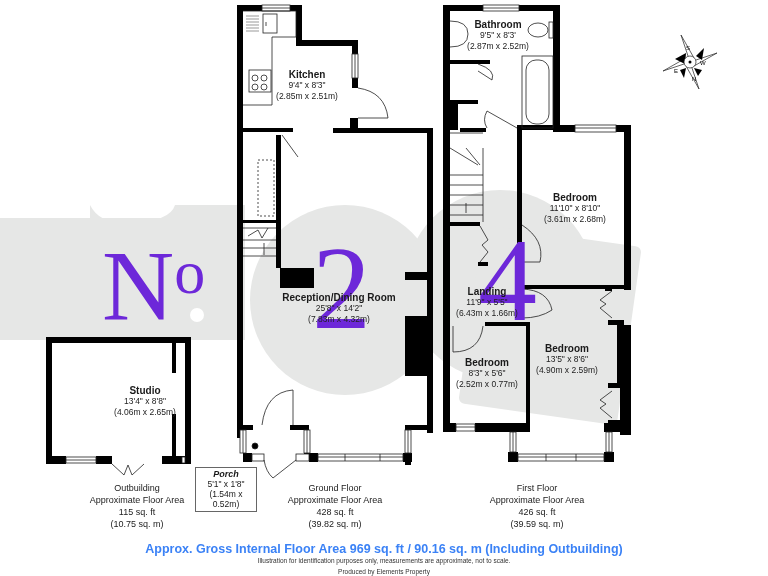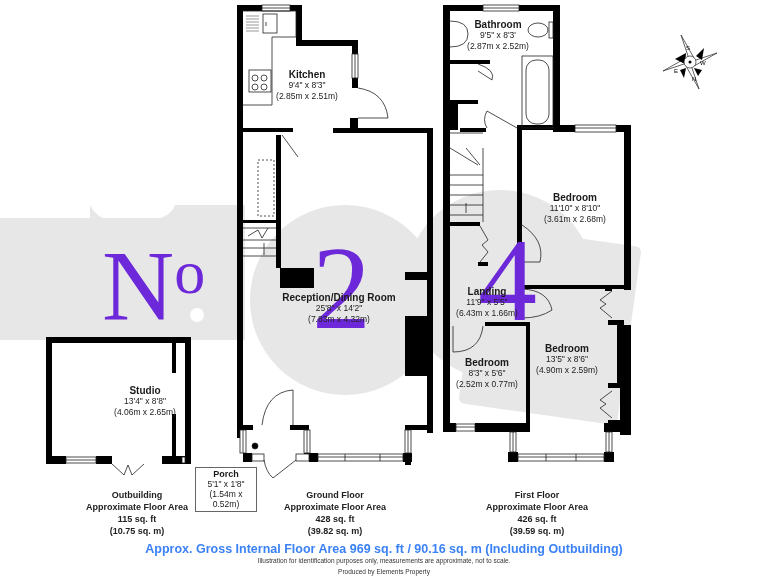--- a/index.html
+++ b/index.html
@@ -1,22 +1,22 @@
 <!DOCTYPE html>
 <html><head>
 <meta charset="utf-8">
 <style>
   html, body { margin:0; padding:0; background:#ffffff; }
   body { width:768px; height:576px; position:relative; overflow:hidden; font-family:"Liberation Sans", sans-serif; color:#1a1a1a; }
   #plan { position:absolute; left:0; top:0; width:768px; height:576px; }
   .lbl { position:absolute; text-align:center; font-size:8.5px; line-height:11px; color:#222; white-space:nowrap; transform:translateX(-50%); }
   .lbl .nm { font-weight:bold; font-size:10px; color:#1a1a1a; }
-  .area { position:absolute; text-align:center; font-size:9px; line-height:12px; font-weight:bold; color:#222; transform:translateX(-50%); white-space:nowrap;margin-top:7px; }
+  .area { position:absolute; text-align:center; font-size:9px; line-height:12px; font-weight:normal; color:#222; transform:translateX(-50%); white-space:nowrap; }
   .porch { position:absolute; left:195px; top:467px; width:58px; border:1px solid #666; background:#fff; text-align:center; font-size:8.5px; line-height:10px; padding:1px 1px 2px; }
-  .porch .nm { font-weight:bold; font-size:9px; }
+  .porch .nm { font-weight:bold; font-size:9px;font-style:italic; }
   .footer-title { position:absolute; left:0; width:768px; top:542px; text-align:center; font-weight:bold; font-size:12.5px; color:#3b82f6; }
   .footer-note { position:absolute; left:0; width:768px; top:557px; text-align:center; font-size:6.5px; color:#333; }
   .footer-credit { position:absolute; left:0; width:768px; top:568px; text-align:center; font-size:6.5px; color:#333; }
   .wm { position:absolute; font-family:"Liberation Serif", serif; color:#6d28d9; }
 </style>
 </head>
 <body>
 
 <svg id="plan" viewBox="0 0 768 576">
 

